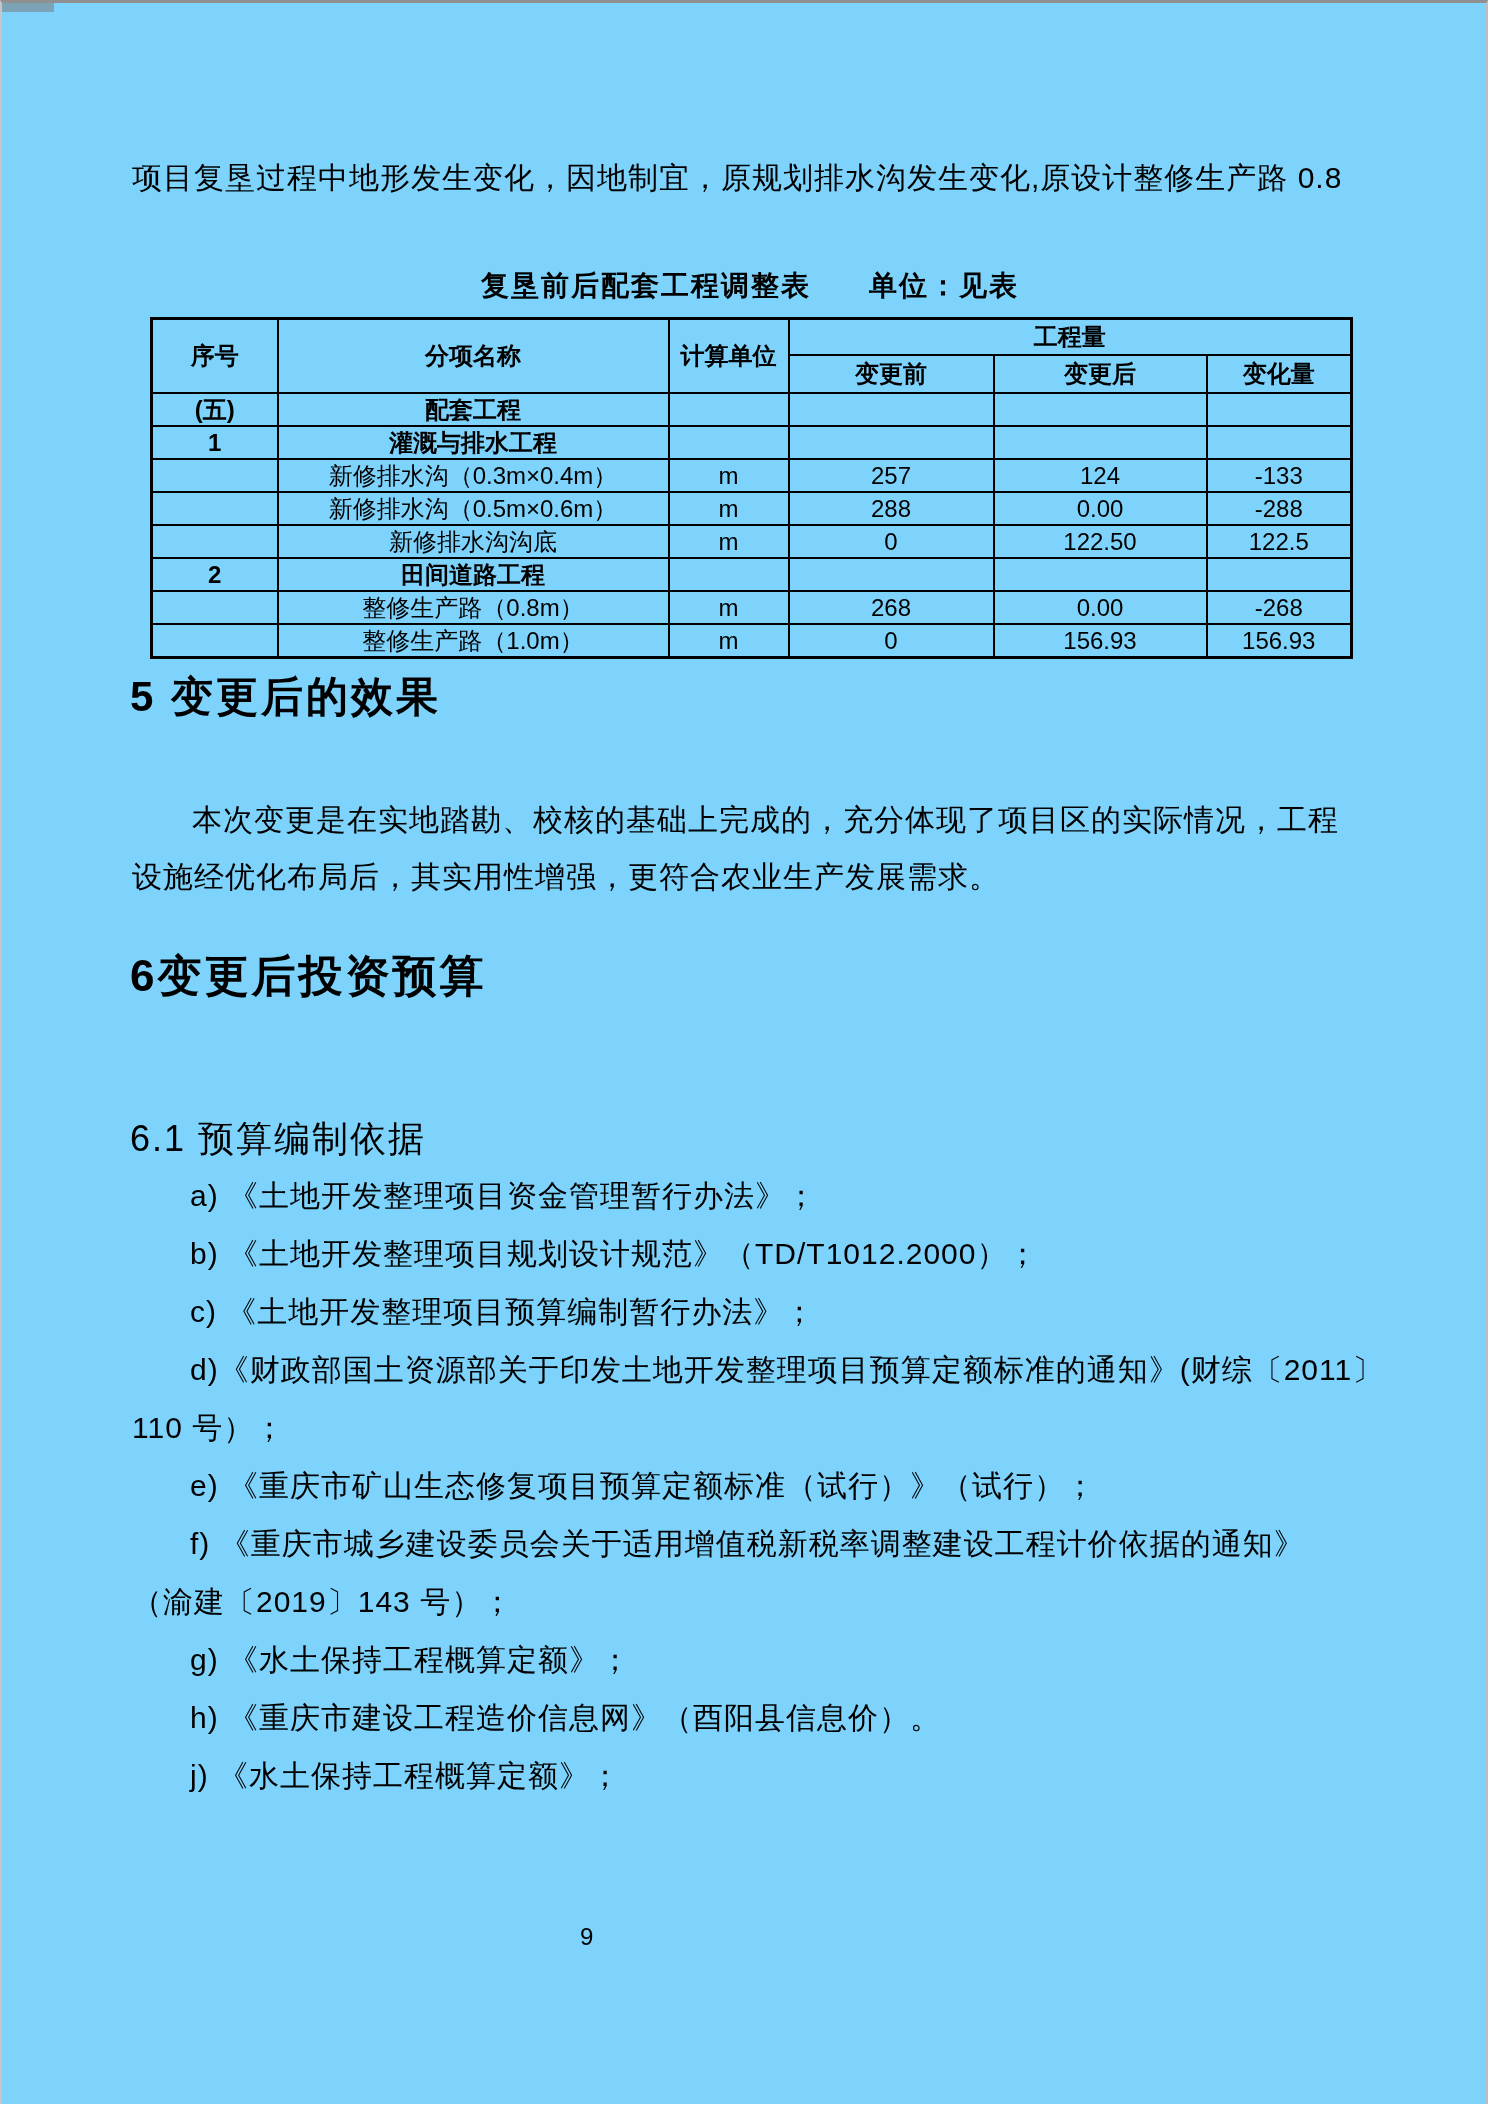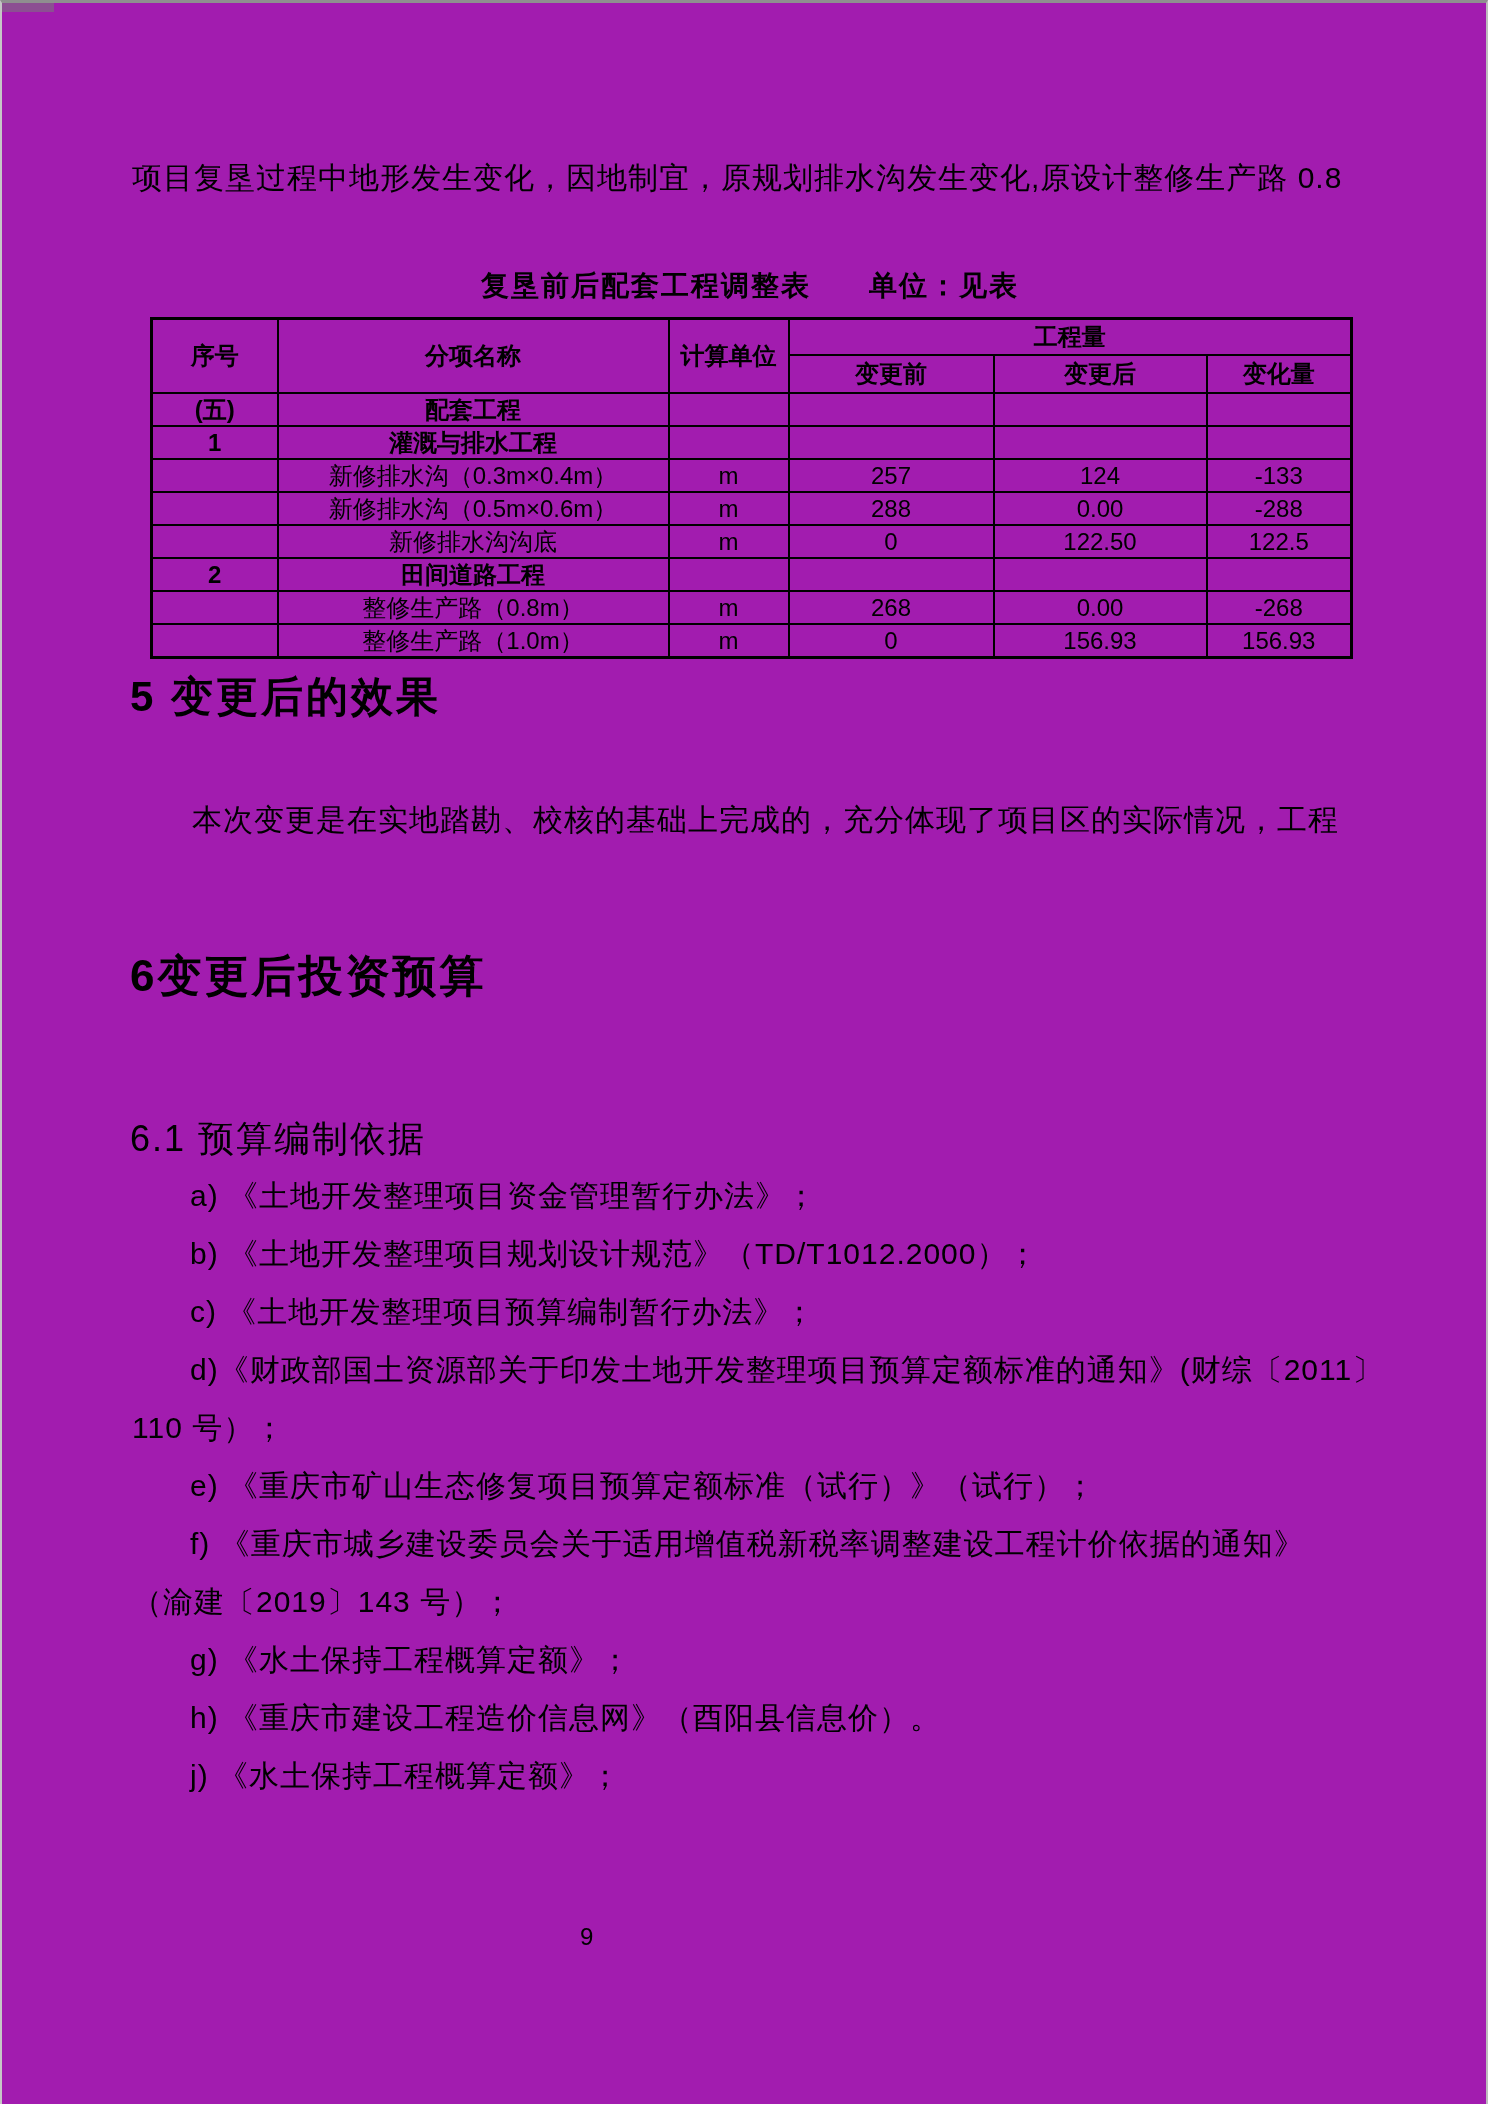--- a/index.html
+++ b/index.html
@@ -1,20 +1,20 @@
 <!DOCTYPE html>
 <html><head>
 <meta charset="utf-8">
 <style>
   html,body{margin:0;padding:0;background:#e8e8e8;}
   .page{
     position:relative;
     width:1488px;height:2104px;
     margin:0 auto;
-    background:#a21caf;
+    background:#7dd3fc;
     border-top:3px solid #8f8f8f;
     border-left:2px solid #c6c6c6;
     border-right:2px solid #bdbdbd;
     box-sizing:border-box;
     font-family:"Liberation Sans","DejaVu Sans",sans-serif;
     color:#000;
     overflow:hidden;
   }
   .artifact{position:absolute;top:0;left:0;width:52px;height:9px;background:#7a7a7a;opacity:.55;}
   
@@ -154,20 +154,21 @@
       <td>0</td>
       <td>156.93</td>
       <td>156.93</td>
     </tr>
   </tbody>
     </table>
 
   <div class="h-main h5">5 变更后的效果</div>
   <div class="para" style="top:788px;">
     <div class="pline ind">本次变更是在实地踏勘、校核的基础上完成的，充分体现了项目区的实际情况，工程</div>
+    <div class="pline">设施经优化布局后，其实用性增强，更符合农业生产发展需求。</div>
   </div>
 
   <div class="h-main h6">6变更后投资预算</div>
   <div class="h61">6.1 预算编制依据</div>
 
   <div class="ref-list">
     <div class="ref-line ind">a) 《土地开发整理项目资金管理暂行办法》；</div>
     <div class="ref-line ind">b) 《土地开发整理项目规划设计规范》（TD/T1012.2000）；</div>
     <div class="ref-line ind">c) 《土地开发整理项目预算编制暂行办法》；</div>
     <div class="ref-line ind">d)《财政部国土资源部关于印发土地开发整理项目预算定额标准的通知》(财综〔2011〕</div>

